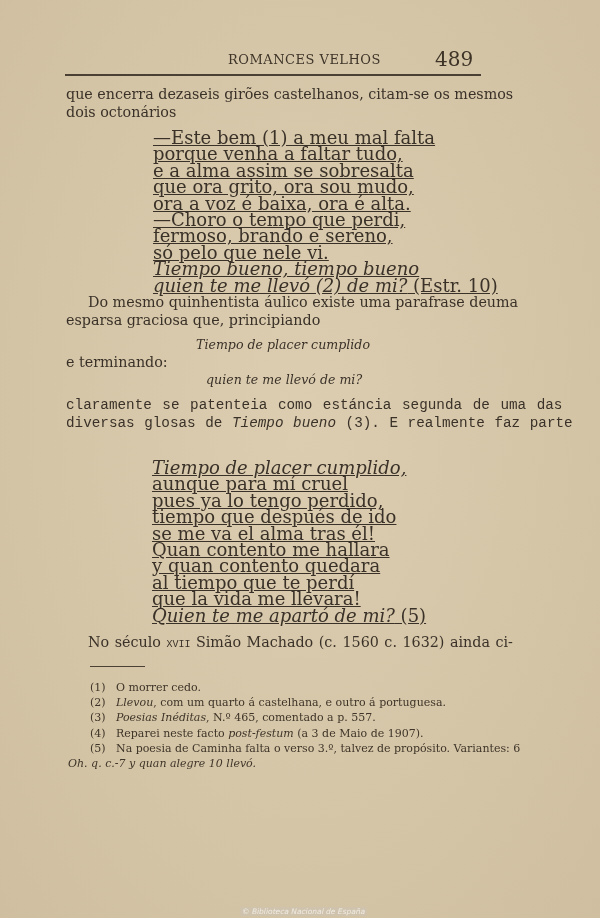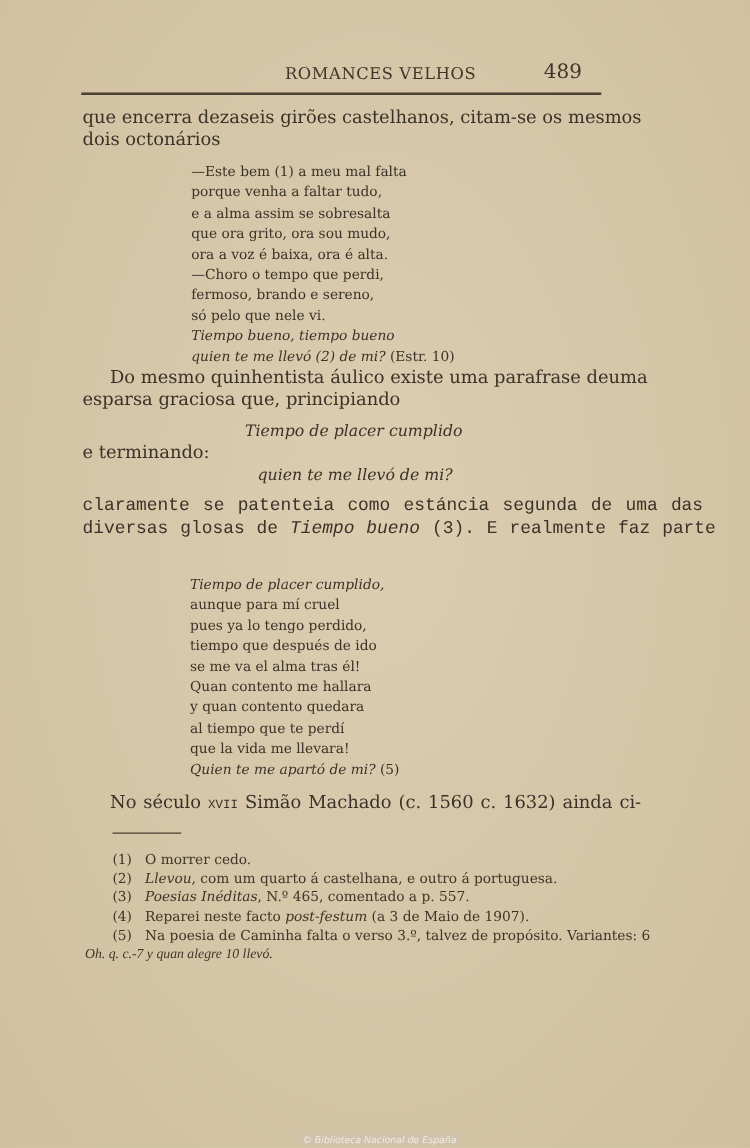--- a/index.html
+++ b/index.html
@@ -6,24 +6,24 @@
   body {
     width: 600px; height: 918px; overflow: hidden;
     background: #d6c6a8;
     position: relative;
     font-family: "DejaVu Serif", "Liberation Serif", serif;
     color: #3a3228;
   }
   .page { position: absolute; left: 0; top: 0; width: 600px; height: 918px;
     background: radial-gradient(ellipse at 50% 45%, #dccdb1 0%, #d5c5a7 60%, #cfbea0 100%); }
   .header-title { position: absolute; left: 200px; top: 52px; font-size: 13px; letter-spacing: 0.5px; color: #3e3528; margin-left: 28px; }
-  .header-page { position: absolute; left: 435px; top: 47px; font-size: 16px; color: #3e3528; }
+  .header-page { position: absolute; left: 435px; top: 47px; font-size: 20px; color: #3e3528; }
   .header-rule { position: absolute; left: 65px; top: 74px; width: 416px; height: 1.5px; background: #4a4034; }
   .para { position: absolute; left: 90px; width: 395px; font-size: 14.3px; line-height: 17.5px; }
-  .verse { position: absolute; font-size: 11px; line-height: 16.4px; }
+  .verse { position: absolute; font-size: 18px; line-height: 16.4px; text-decoration: underline; }
   .verse div { white-space: nowrap; }
   .it { font-style: italic; }
   .center-it { position: absolute; font-style: italic; font-size: 12.6px; white-space: nowrap; }
   .fn-rule { position: absolute; left: 90px; top: 666px; width: 55px; height: 1px; background: #4a4034; }
   .footnotes { position: absolute; left: 90px; top: 680px; width: 400px; font-size: 11px; line-height: 15.2px; color: #3e3528; }
   .fn { white-space: nowrap; padding-left: 0; }
   .fn .num { display: inline-block; width: 26px; text-align: left; }
   .watermark { position: absolute; left: 240px; top: 907px; font-family: "DejaVu Sans", "Liberation Sans", sans-serif;
     font-size: 7.5px; font-style: italic; color: #f0ebe3; background: #cfc3ad; padding: 0 2px; }
 </style>
@@ -87,17 +87,17 @@
   <div class="fn-rule"></div>
 
   <div class="footnotes">
     <div id="fn-list">
         <div class="fn"><span class="num">(1)</span><span>O morrer cedo.</span></div>
         <div class="fn"><span class="num">(2)</span><span class="it">Llevou</span><span>, com um quarto á castelhana, e outro á portuguesa.</span></div>
         <div class="fn"><span class="num">(3)</span><span class="it">Poesias Inéditas</span><span>, N.º 465, comentado a p. 557.</span></div>
         <div class="fn"><span class="num">(4)</span><span>Reparei neste facto </span><span class="it">post-festum</span><span> (a 3 de Maio de 1907).</span></div>
         <div class="fn"><span class="num">(5)</span><span>Na poesia de Caminha falta o verso 3.º, talvez de propósito. Variantes: 6</span></div>
       </div>
-    <div class="it" style="margin-left:-22px; white-space:nowrap;font-family:Liberation Serif, serif;">Oh. q. c.-7 y quan alegre 10 llevó.</div>
+    <div class="it" style="margin-left:-22px; white-space:nowrap;">Oh. q. c.-7 y quan alegre 10 llevó.</div>
   </div>
 
   <div class="watermark">© Biblioteca Nacional de España</div>
 </div>
 
 </body></html>

